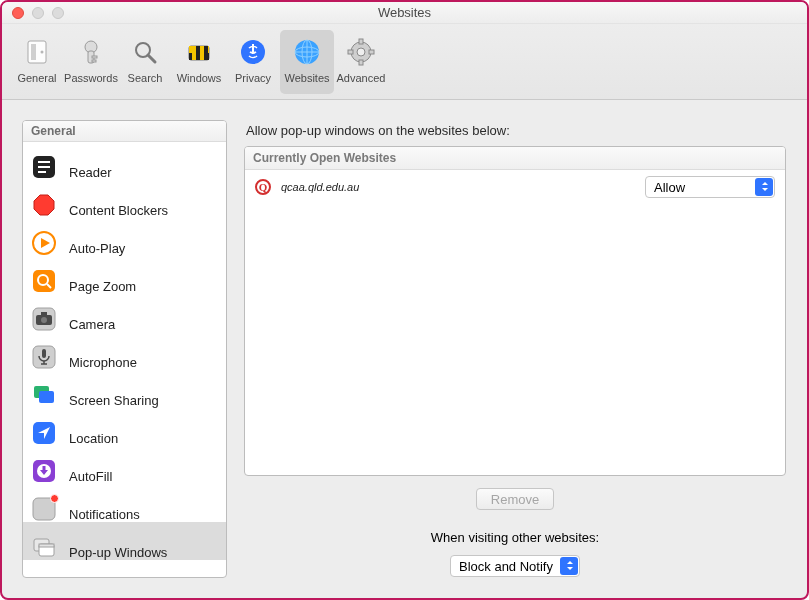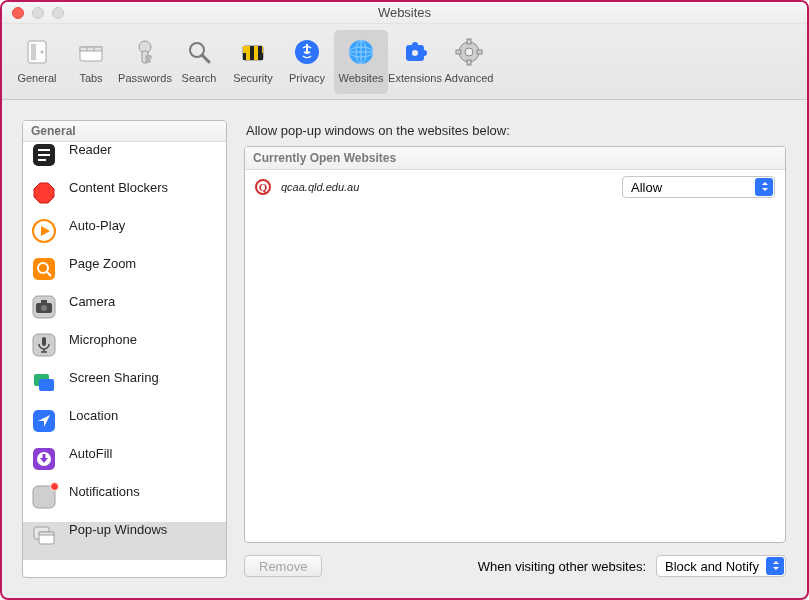--- a/index.html
+++ b/index.html
@@ -78,21 +78,21 @@
   background: linear-gradient(#fafafa,#efefef);
   border-bottom: 1px solid #dcdcdc;
   padding: 3px 8px;
   color: #6f6f6f;
   font-size: 12px;
   font-weight: 600;
 }
 .side-list { flex: 1; overflow: auto; }
 .side-item {
   display: flex;
-  align-items: flex-start;
+  align-items: flex-end;
   height: 38px;
   padding: 0 8px;
   gap: 12px;
   font-size: 13px;
   color: #222;
   cursor: default;
 }
 .side-item.selected { background: #dcdcdc; }
 .side-item .sicon { width: 26px; height: 26px; display: flex; align-items: center; justify-content: center; position: relative; }
 .main {
@@ -165,20 +165,21 @@
   border-left: 3px solid transparent;
   border-right: 3px solid transparent;
   border-top: 3px solid #fff;
   z-index: 2; pointer-events: none;
 }
 .footer {
   display: flex;
   align-items: center;
   margin-top: 12px;
   gap: 10px;
+  flex-direction: column;
 }
 .macbtn {
   height: 22px;
   padding: 0 14px;
   border: 1px solid #c6c6c6;
   background: linear-gradient(#fbfbfb,#ececec);
   border-radius: 4px;
   font-size: 13px;
   color: #a6a6a6;
 }
@@ -209,31 +210,20 @@
       <div class="ic">
         <svg width="30" height="30">
             <rect x="6" y="4" width="18" height="22" rx="2" fill="#fdfdfd" stroke="#a9a9a9"></rect>
             <rect x="9" y="7" width="5" height="16" fill="#cfcfcf"></rect>
             <circle cx="20" cy="15" r="1.5" fill="#b7b7b7"></circle>
           </svg>
       </div>
       <div class="lbl">General</div>
     </div>
 
-    <div class="toolbtn">
-      <div class="ic">
-        <svg width="30" height="30">
-            <rect x="4" y="10" width="22" height="14" rx="2" fill="#fdfdfd" stroke="#a9a9a9"></rect>
-            <rect x="4" y="10" width="22" height="4" fill="#e3e3e3" stroke="#a9a9a9"></rect>
-            <line x1="11" y1="10" x2="11" y2="14" stroke="#a9a9a9"></line>
-            <line x1="18" y1="10" x2="18" y2="14" stroke="#a9a9a9"></line>
-          </svg>
-      </div>
-      <div class="lbl">Tabs</div>
-    </div>
 
 
     <div class="toolbtn">
       <div class="ic">
         <svg width="30" height="30">
             <ellipse cx="15" cy="10" rx="6" ry="6" fill="#dcdcdc" stroke="#9a9a9a"></ellipse>
             <rect x="12" y="14" width="6" height="12" rx="2" fill="#dcdcdc" stroke="#9a9a9a"></rect>
             <rect x="16" y="19" width="5" height="2" fill="#dcdcdc" stroke="#9a9a9a"></rect>
             <rect x="16" y="23" width="4" height="2" fill="#dcdcdc" stroke="#9a9a9a"></rect>
           </svg>
@@ -256,21 +246,21 @@
         <svg width="30" height="30">
             <rect x="5" y="9" width="20" height="14" rx="2" fill="#fff" stroke="#7a7a7a"></rect>
             <rect x="5" y="9" width="20" height="7" fill="#f4c400"></rect>
             <rect x="5" y="16" width="20" height="7" fill="#222"></rect>
             <rect x="8" y="16" width="4" height="7" fill="#f4c400"></rect>
             <rect x="16" y="16" width="4" height="7" fill="#f4c400"></rect>
             <rect x="12" y="9" width="4" height="7" fill="#222"></rect>
             <rect x="20" y="9" width="4" height="7" fill="#222"></rect>
           </svg>
       </div>
-      <div class="lbl">Security</div>
+      <div class="lbl">Windows</div>
     </div>
 
     <div class="toolbtn">
       <div class="ic">
         <svg width="30" height="30">
             <circle cx="15" cy="15" r="12" fill="#2f74ff"></circle>
             <path d="M15 7 v10 M12 15 a6 6 0 0 0 6 0" stroke="#fff" stroke-width="2" fill="none"></path>
             <path d="M11 11 a6 6 0 0 1 8 0" stroke="#fff" stroke-width="1.5" fill="none"></path>
             <path d="M11 19 a6 6 0 0 0 8 0" stroke="#fff" stroke-width="1.5" fill="none"></path>
           </svg>
@@ -284,31 +274,20 @@
             <circle cx="15" cy="15" r="12" fill="#3aa2ff"></circle>
             <ellipse cx="15" cy="15" rx="12" ry="5" fill="none" stroke="#8fd0ff"></ellipse>
             <ellipse cx="15" cy="15" rx="5" ry="12" fill="none" stroke="#8fd0ff"></ellipse>
             <line x1="3" y1="15" x2="27" y2="15" stroke="#8fd0ff"></line>
             <line x1="15" y1="3" x2="15" y2="27" stroke="#8fd0ff"></line>
           </svg>
       </div>
       <div class="lbl">Websites</div>
     </div>
 
-    <div class="toolbtn">
-      <div class="ic">
-        <svg width="30" height="30">
-            <rect x="6" y="8" width="18" height="16" rx="3" fill="#2f74ff"></rect>
-            <circle cx="15" cy="8" r="3" fill="#2f74ff"></circle>
-            <circle cx="24" cy="16" r="3" fill="#2f74ff"></circle>
-            <circle cx="15" cy="16" r="3" fill="#ededed"></circle>
-          </svg>
-      </div>
-      <div class="lbl">Extensions</div>
-    </div>
 
     <div class="toolbtn">
       <div class="ic">
         <svg width="30" height="30">
             <circle cx="15" cy="15" r="10" fill="#cfcfcf" stroke="#8a8a8a"></circle>
             <circle cx="15" cy="15" r="4" fill="#efefef" stroke="#8a8a8a"></circle>
             <g stroke="#8a8a8a" fill="#cfcfcf">
               <rect x="13" y="2" width="4" height="5"></rect>
               <rect x="13" y="23" width="4" height="5"></rect>
               <rect x="2" y="13" width="5" height="4"></rect>
@@ -452,21 +431,21 @@
     <div class="main">
       <div class="main-title">Allow pop-up windows on the websites below:</div>
 
       <div class="panel">
         <div class="panel-head">Currently Open Websites</div>
 
         <div class="row">
           <span class="favicon">Q</span>
           <span class="site">qcaa.qld.edu.au</span>
           <span class="select-wrap">
-            <select class="mac-select" style="width:153px">
+            <select class="mac-select" style="width:130px">
               <option>Allow</option>
             </select>
             <span class="dn"></span>
           </span>
         </div>
       </div>
 
       <div class="footer">
         <button class="macbtn" disabled="">Remove</button>
         <span class="spacer"></span>

